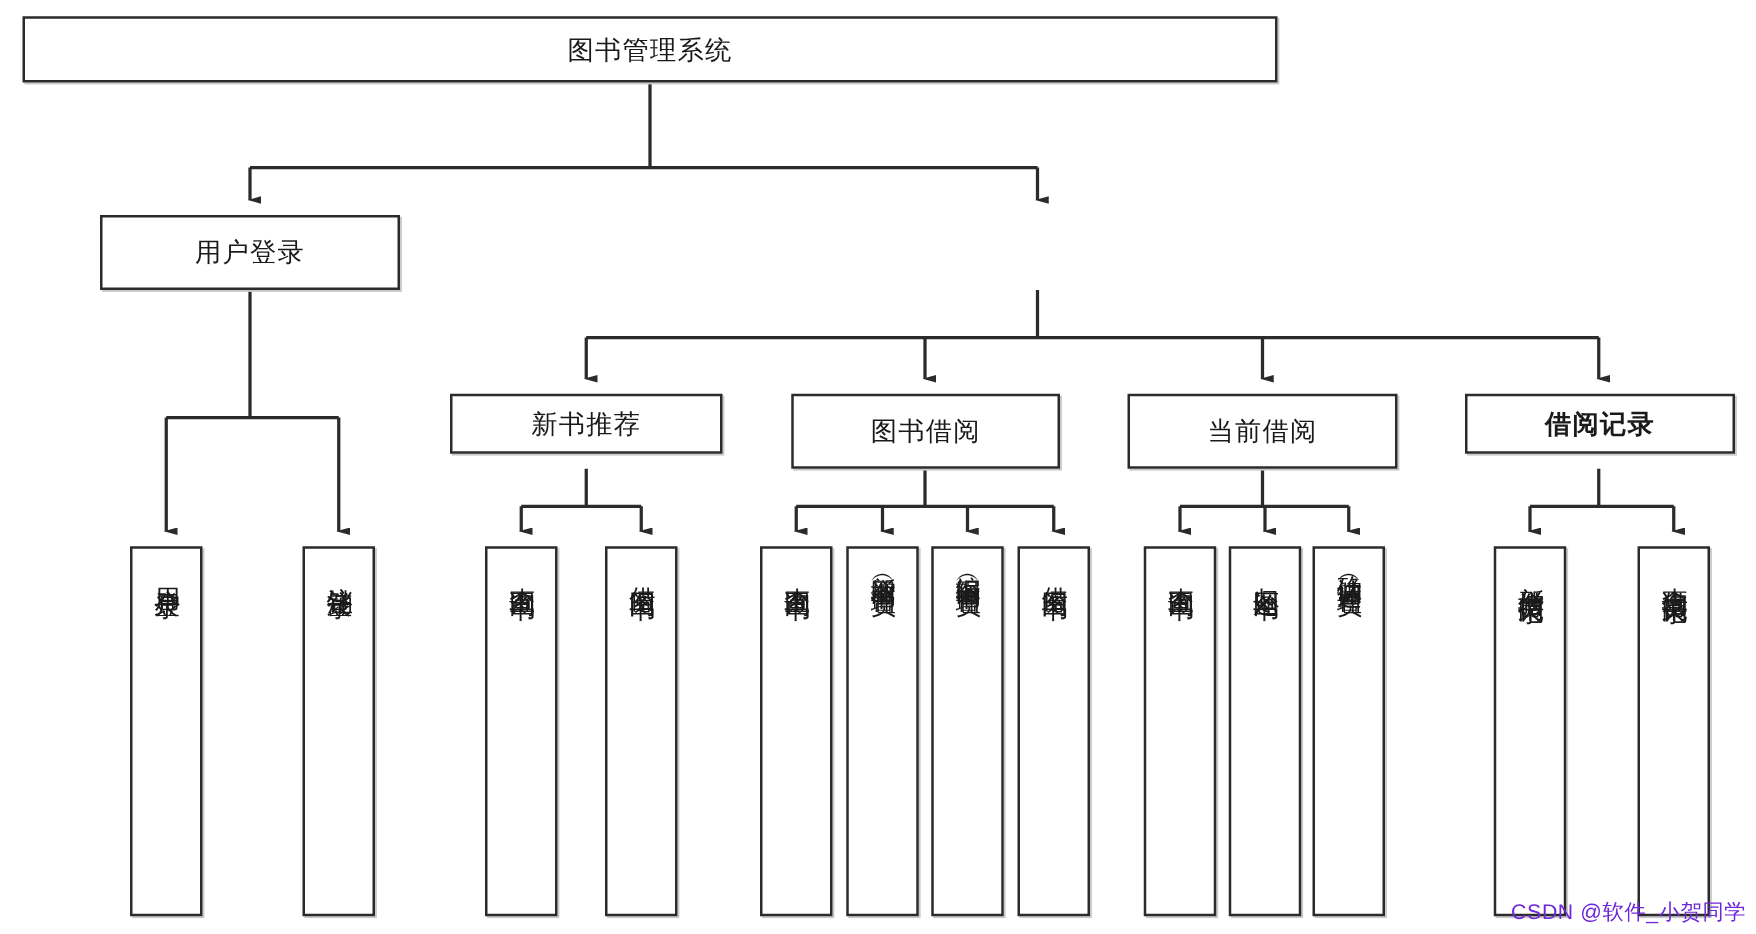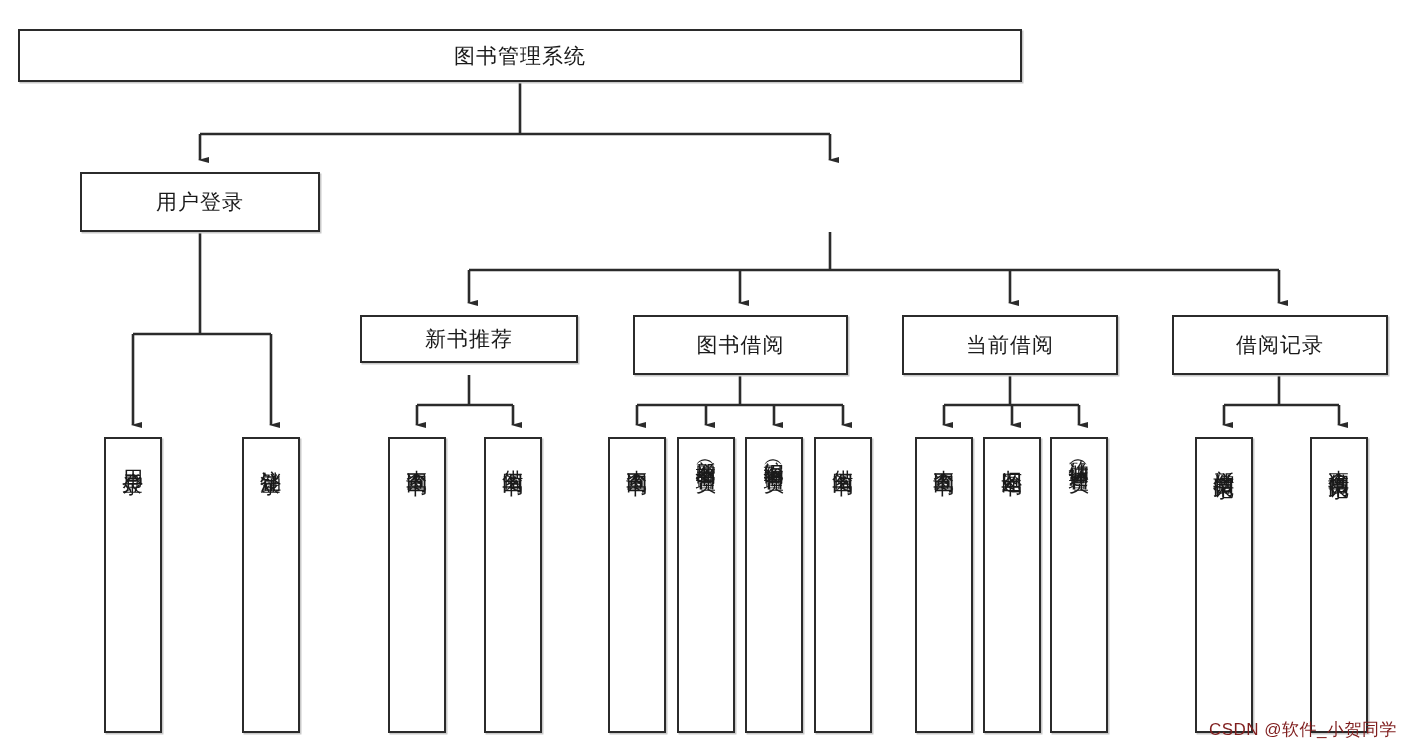--- a/index.html
+++ b/index.html
@@ -39,21 +39,21 @@
     letter-spacing:2px;
     white-space:nowrap;
   }
   
   .node.v.tall .vtext{font-size:20px;}
 
   .watermark{
     position:absolute;
     right:8px;bottom:6px;
     font-size:17px;
-    color:#7f1d1d;
+    color:#6d28d9;
     white-space:nowrap;
     letter-spacing:0.5px;
   }
 </style>
 </head>
 <body>
 
 <div id="canvas">
 
   <svg class="wires" viewBox="0 0 1405 747">
@@ -100,38 +100,38 @@
       <path d="M 1012 405 L 1012 425" marker-end="url(#arrow)"></path>
       <path d="M 1079 405 L 1079 425" marker-end="url(#arrow)"></path>
 
       <path d="M 1279 375 L 1279 405"></path>
       <path d="M 1224 405 L 1339 405"></path>
       <path d="M 1224 405 L 1224 425" marker-end="url(#arrow)"></path>
       <path d="M 1339 405 L 1339 425" marker-end="url(#arrow)"></path>
     </g>
   </svg>
 
-  <div class="node h" style="left:18px;top:13px;width:1004px;height:53px;margin-top:16px;">
+  <div class="node h" style="left:18px;top:13px;width:1004px;height:53px;">
     <span>图书管理系统</span>
   </div>
 
   <div class="node h" style="left:80px;top:172px;width:240px;height:60px;">
     <span>用户登录</span>
   </div>
 
   <div class="node h" style="left:360px;top:315px;width:218px;height:48px;">
     <span>新书推荐</span>
   </div>
   <div class="node h" style="left:902px;top:315px;width:216px;height:60px;">
     <span>当前借阅</span>
   </div>
   <div class="node h" style="left:633px;top:315px;width:215px;height:60px;">
     <span>图书借阅</span>
   </div>
-  <div class="node h" style="left:1172px;top:315px;width:216px;height:60px;">
+  <div class="node h" style="left:1172px;top:315px;width:216px;height:48px;font-weight:bold;">
     <span>借阅记录</span>
   </div>
 
   <div class="node v" style="left:104px;top:437px;width:58px;height:296px;">
     <span class="vtext">用户登录</span>
   </div>
   <div class="node v" style="left:242px;top:437px;width:58px;height:296px;">
     <span class="vtext">注销登录</span>
   </div>
 

